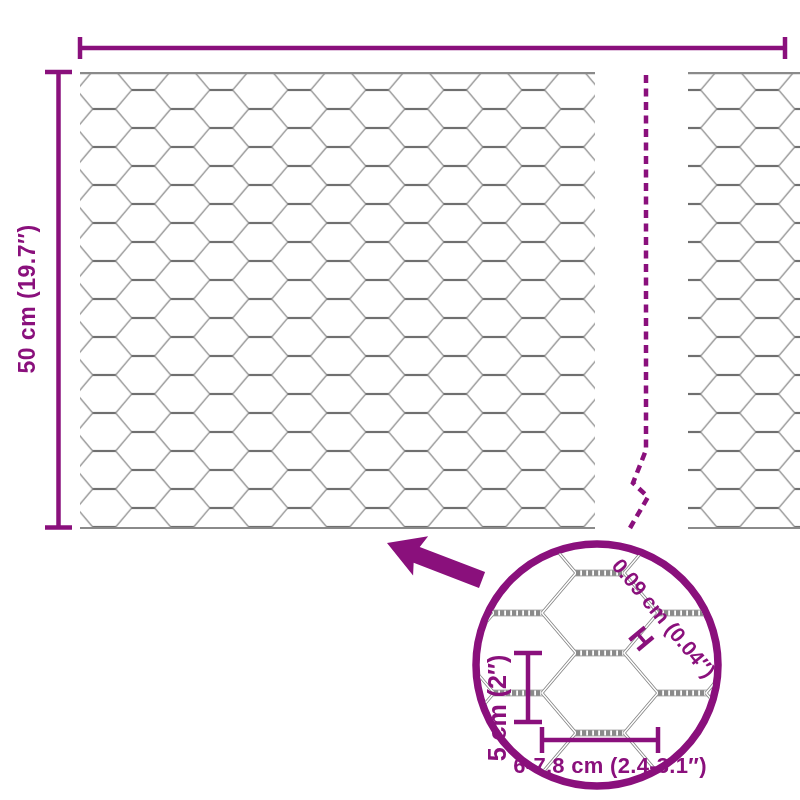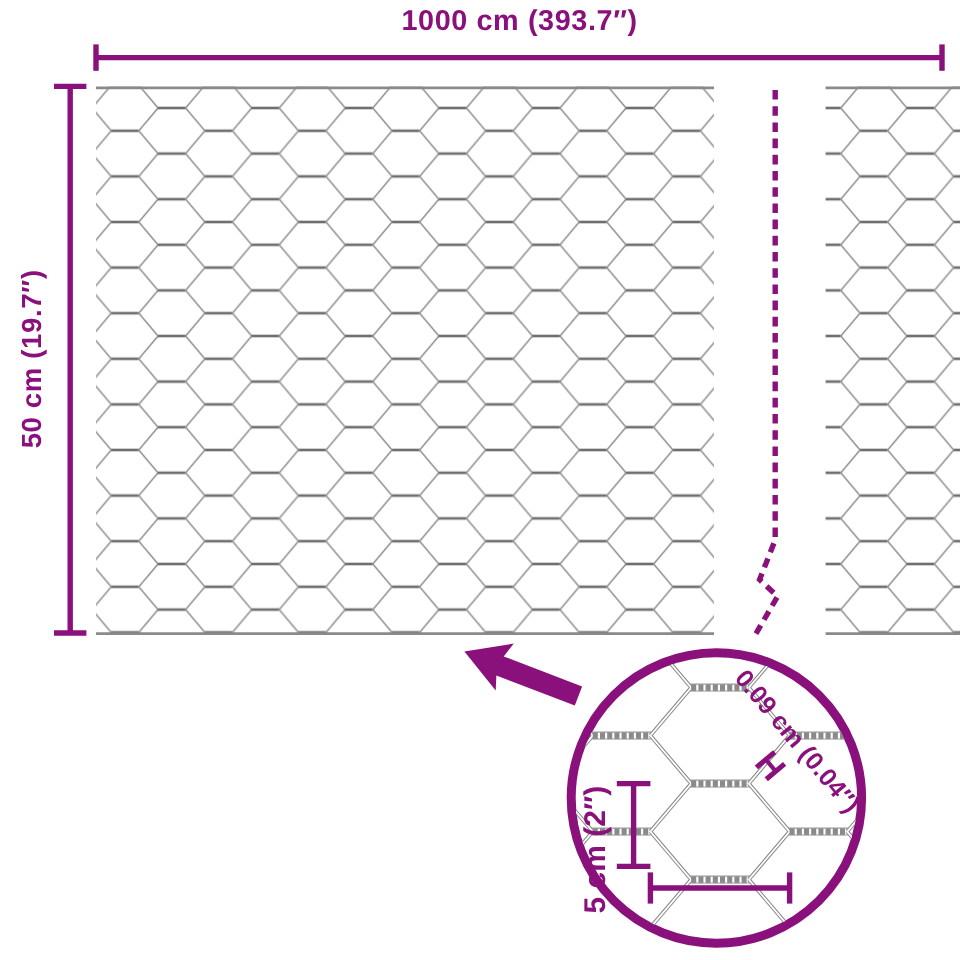--- a/index.html
+++ b/index.html
@@ -102,18 +102,18 @@
       <line x1="514" y1="722" x2="542" y2="722"></line>
     </g>
 
     <g stroke="#8A107C" stroke-width="4.5">
       <line x1="542" y1="740" x2="658" y2="740"></line>
       <line x1="542" y1="727" x2="542" y2="753"></line>
       <line x1="658" y1="727" x2="658" y2="753"></line>
     </g>
   </svg>
 
-  <div class="lbl lbl-top">1000 cm (393.7″)</div>
   <div class="lbl lbl-left">50 cm (19.7″)</div>
   <div class="lbl lbl-diag">0.09 cm (0.04″)</div>
   <div class="lbl lbl-hsym">H</div>
   <div class="lbl lbl-cellh">5 cm (2″)</div>
+  <div class="lbl lbl-cellw">6-7,8 cm (2.4-3.1″)</div>
 </div>
 
 </body></html>

